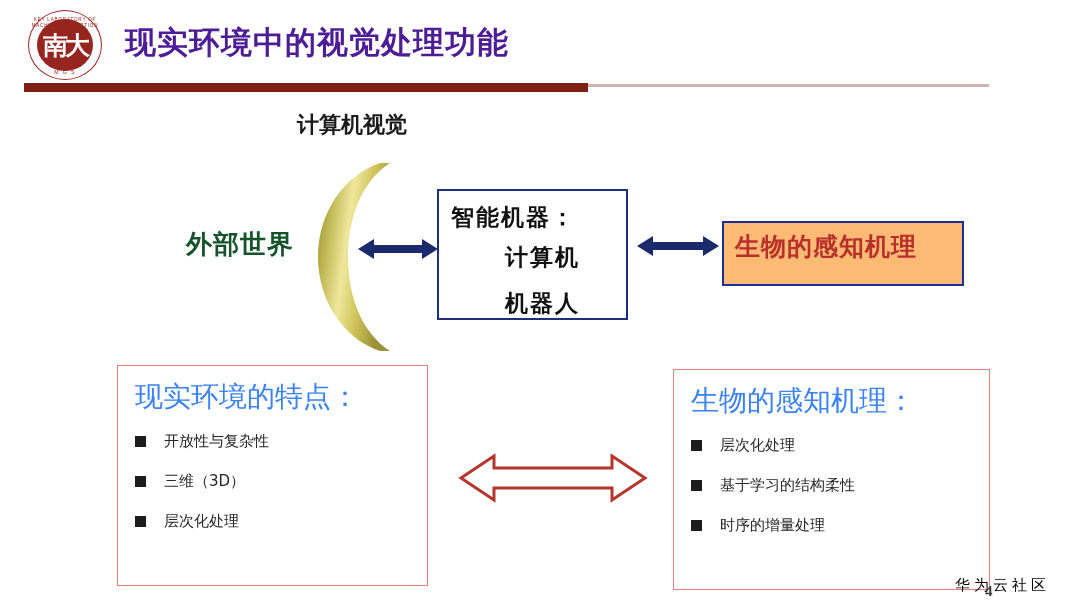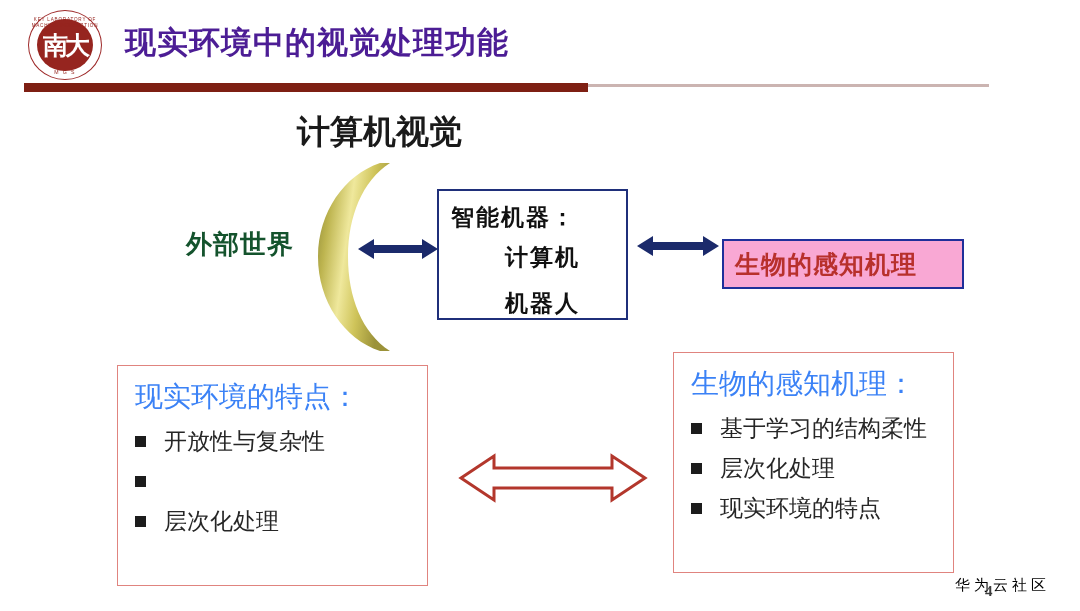--- a/index.html
+++ b/index.html
@@ -95,21 +95,21 @@
     width: 564px;
     height: 9px;
     background: #7e1f13;
   }
 
   
   #cv-label {
     position: absolute;
     left: 297px;
     top: 110px;
-    font-size: 33px;
+    font-size: 22px;
     font-weight: 700;
     color: #1a1a1a;
     font-family: "DejaVu Sans", "Liberation Sans", sans-serif;
     white-space: nowrap;
   }
 
   #external-world {
     position: absolute;
     left: 158px;
     top: 227px;
@@ -165,25 +165,25 @@
     position: absolute;
     left: 637px;
     top: 233px;
     width: 82px;
     height: 26px;
   }
 
   #bio-box {
     position: absolute;
     left: 722px;
-    top: 239px;
+    top: 221px;
     width: 242px;
-    height: 50px;
+    height: 65px;
     border: 2.5px solid #1f2f9a;
-    background: #f9a8d4;
+    background: #fdba74;
     box-sizing: border-box;
   }
   #bio-box .txt {
     position: absolute;
     left: 11px;
     top: 7px;
     font-size: 25px;
     font-weight: 700;
     color: #b8302c;
     font-family: "DejaVu Serif", "Liberation Serif", serif;
@@ -192,21 +192,21 @@
   }
 
   
   .feature-box {
     position: absolute;
     border: 1.6px solid #e0847f;
     background: #ffffff;
     box-sizing: border-box;
   }
   #left-box  { left: 117px; top: 365px; width: 311px; height: 221px; }
-  #right-box { left: 673px; top: 352px; width: 281px; height: 221px; }
+  #right-box { left: 673px; top: 369px; width: 317px; height: 221px; }
 
   .box-heading {
     position: absolute;
     left: 17px;
     top: 12px;
     font-size: 28px;
     color: #3b82f6;
     font-family: Liberation Mono, monospace;
     white-space: nowrap;
   }
@@ -216,21 +216,21 @@
     top: 55px;
     margin: 0;
     padding: 0;
     list-style: none;
   }
   .bullets li {
     display: flex;
     align-items: center;
     height: 40px;
     color: #262626;
-    font-size: 23px;
+    font-size: 15px;
     font-family: "DejaVu Sans", "Liberation Sans", sans-serif;
     white-space: nowrap;
   }
   .bullets li .sq {
     display: inline-block;
     width: 11px;
     height: 11px;
     background: #1c1c1c;
     margin-right: 18px;
     flex: 0 0 auto;
@@ -326,46 +326,47 @@
 
   <div id="left-box" class="feature-box">
     <div class="box-heading">现实环境的特点：</div>
     <ul class="bullets">
       <li>
         <span class="sq"></span>
         <span>开放性与复杂性</span>
       </li>
       <li>
         <span class="sq"></span>
+        <span>三维（3D）</span>
       </li>
       <li>
         <span class="sq"></span>
         <span>层次化处理</span>
       </li>
     </ul>
   </div>
 
   <svg id="red-double-arrow" viewBox="0 0 190 56">
     <path d="M 3 28 L 36 6 L 36 18 L 154 18 L 154 6 L 187 28 L 154 50 L 154 38 L 36 38 L 36 50 Z" fill="#ffffff" stroke="#b3372c" stroke-width="3" stroke-linejoin="miter"></path>
   </svg>
 
   <div id="right-box" class="feature-box">
     <div class="box-heading">生物的感知机理：</div>
     <ul class="bullets">
       <li>
         <span class="sq"></span>
+        <span>层次化处理</span>
+      </li>
+      <li>
+        <span class="sq"></span>
         <span>基于学习的结构柔性</span>
       </li>
       <li>
         <span class="sq"></span>
-        <span>层次化处理</span>
-      </li>
-      <li>
-        <span class="sq"></span>
-        <span>现实环境的特点</span>
+        <span>时序的增量处理</span>
       </li>
     </ul>
   </div>
 
   <div id="watermark">华为云社区</div>
   <div id="page-number">4</div>
 
 </div>
 
 </body></html>

